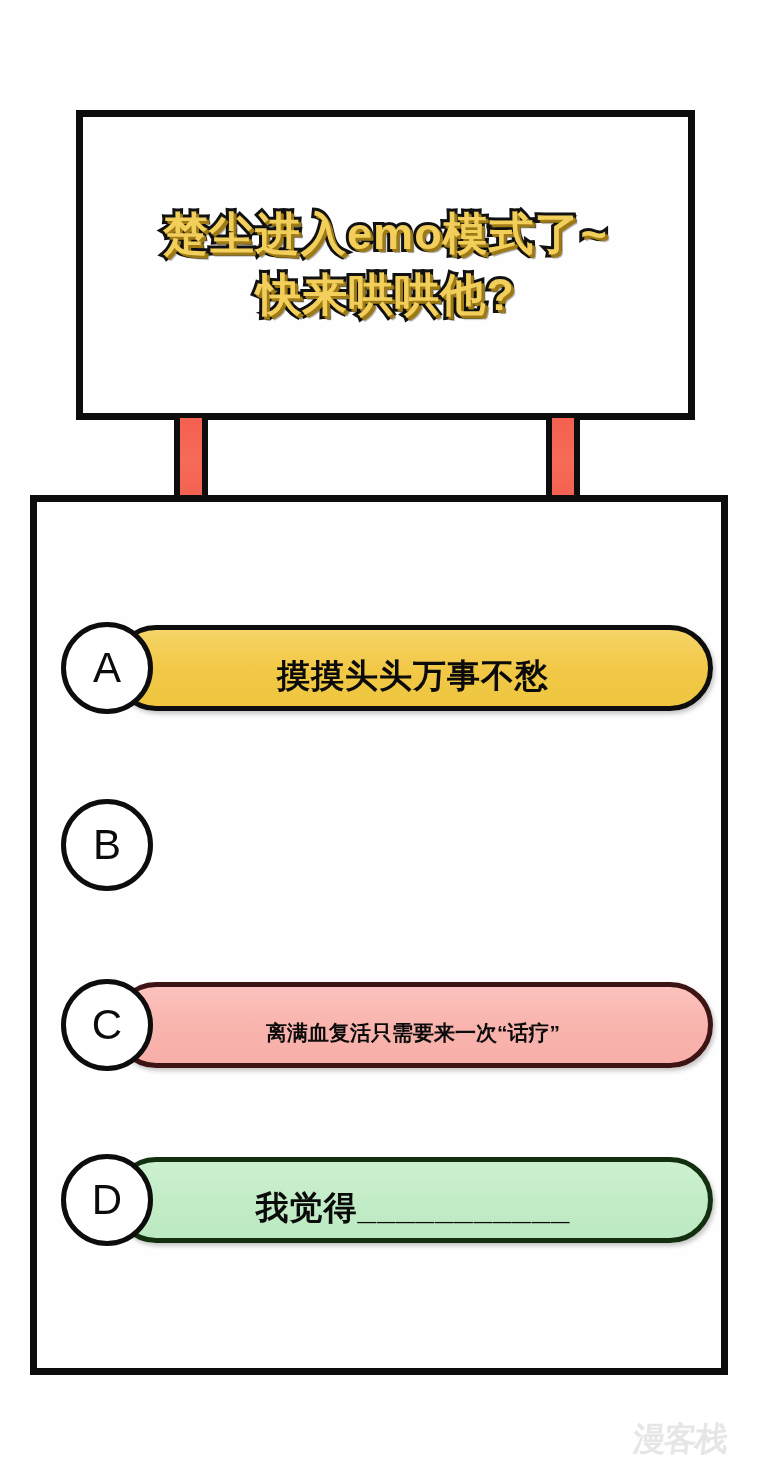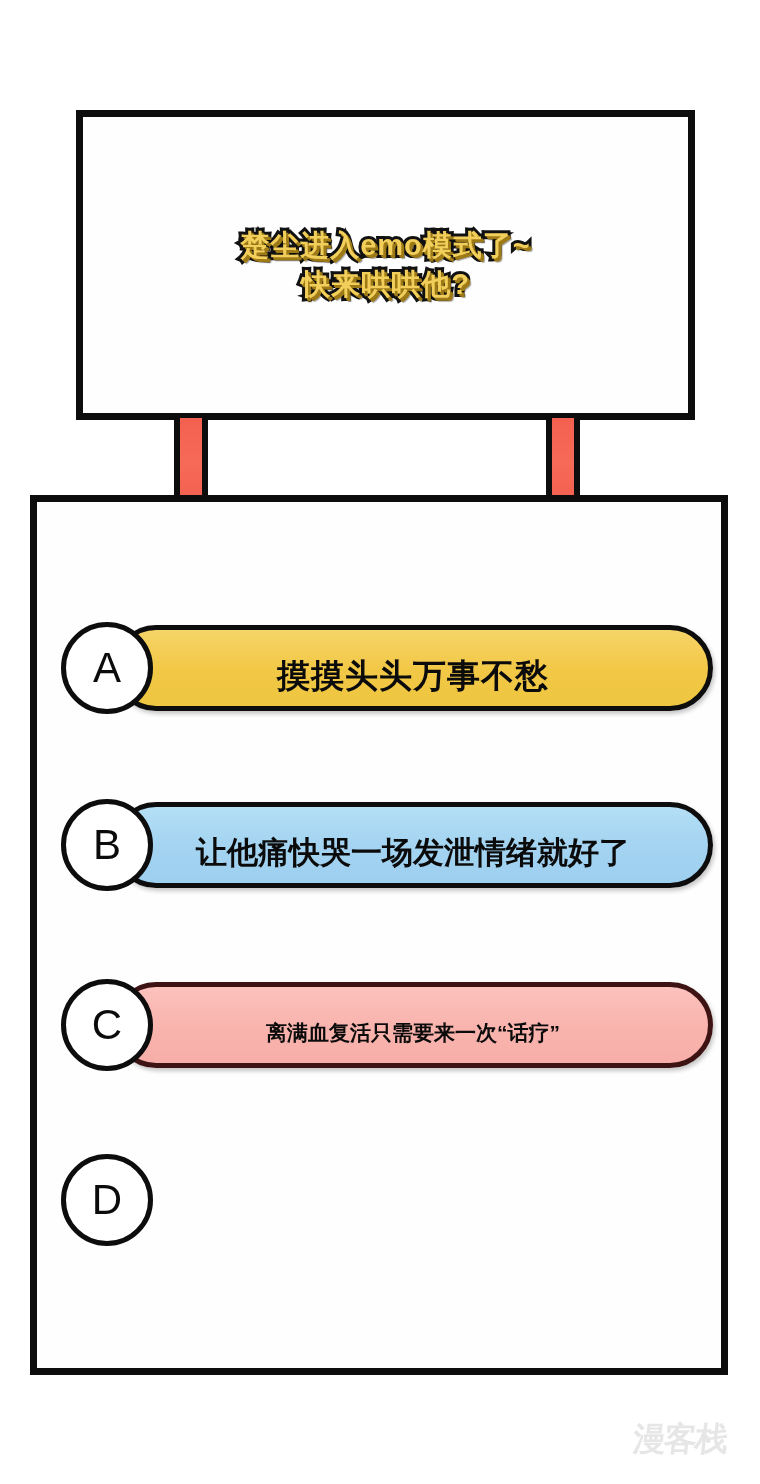--- a/index.html
+++ b/index.html
@@ -27,21 +27,21 @@
     background: #fefefe;
     border: 7px solid #0d0d0d;
     display: flex;
     flex-direction: column;
     align-items: center;
     justify-content: center;
   }
 
   .sign-title-line {
     font-weight: 900;
-    font-size: 29px;
+    font-size: 45px;
     line-height: 1.35;
     letter-spacing: 1px;
     color: #f2ce5b;
     white-space: nowrap;
     -webkit-text-stroke: 6px #111111;
     paint-order: stroke fill;
     text-shadow:
        2px 2px 0 #9d7a16,
        3px 3px 0 #9d7a16,
        4px 4px 1px rgba(0,0,0,0.35);
@@ -189,38 +189,38 @@
     <div class="option-row row-a">
       <div class="option-pill">
         <span class="option-text">摸摸头头万事不愁</span>
       </div>
       <div class="option-badge">
         <span class="option-badge-label">A</span>
       </div>
     </div>
 
     <div class="option-row row-b">
-      <div class="option-pill">
-        <span class="option-text">让他痛快哭一场发泄情绪就好了</span>
-      </div>
       <div class="option-badge">
         <span class="option-badge-label">B</span>
       </div>
     </div>
 
     <div class="option-row row-c">
       <div class="option-pill">
         <span class="option-text">离满血复活只需要来一次“话疗”</span>
       </div>
       <div class="option-badge">
         <span class="option-badge-label">C</span>
       </div>
     </div>
 
     <div class="option-row row-d">
+      <div class="option-pill">
+        <span class="option-text">我觉得___________</span>
+      </div>
       <div class="option-badge">
         <span class="option-badge-label">D</span>
       </div>
     </div>
 
   </div>
 </div>
 
 <div class="watermark">
   <span class="watermark-text">漫客栈</span>

